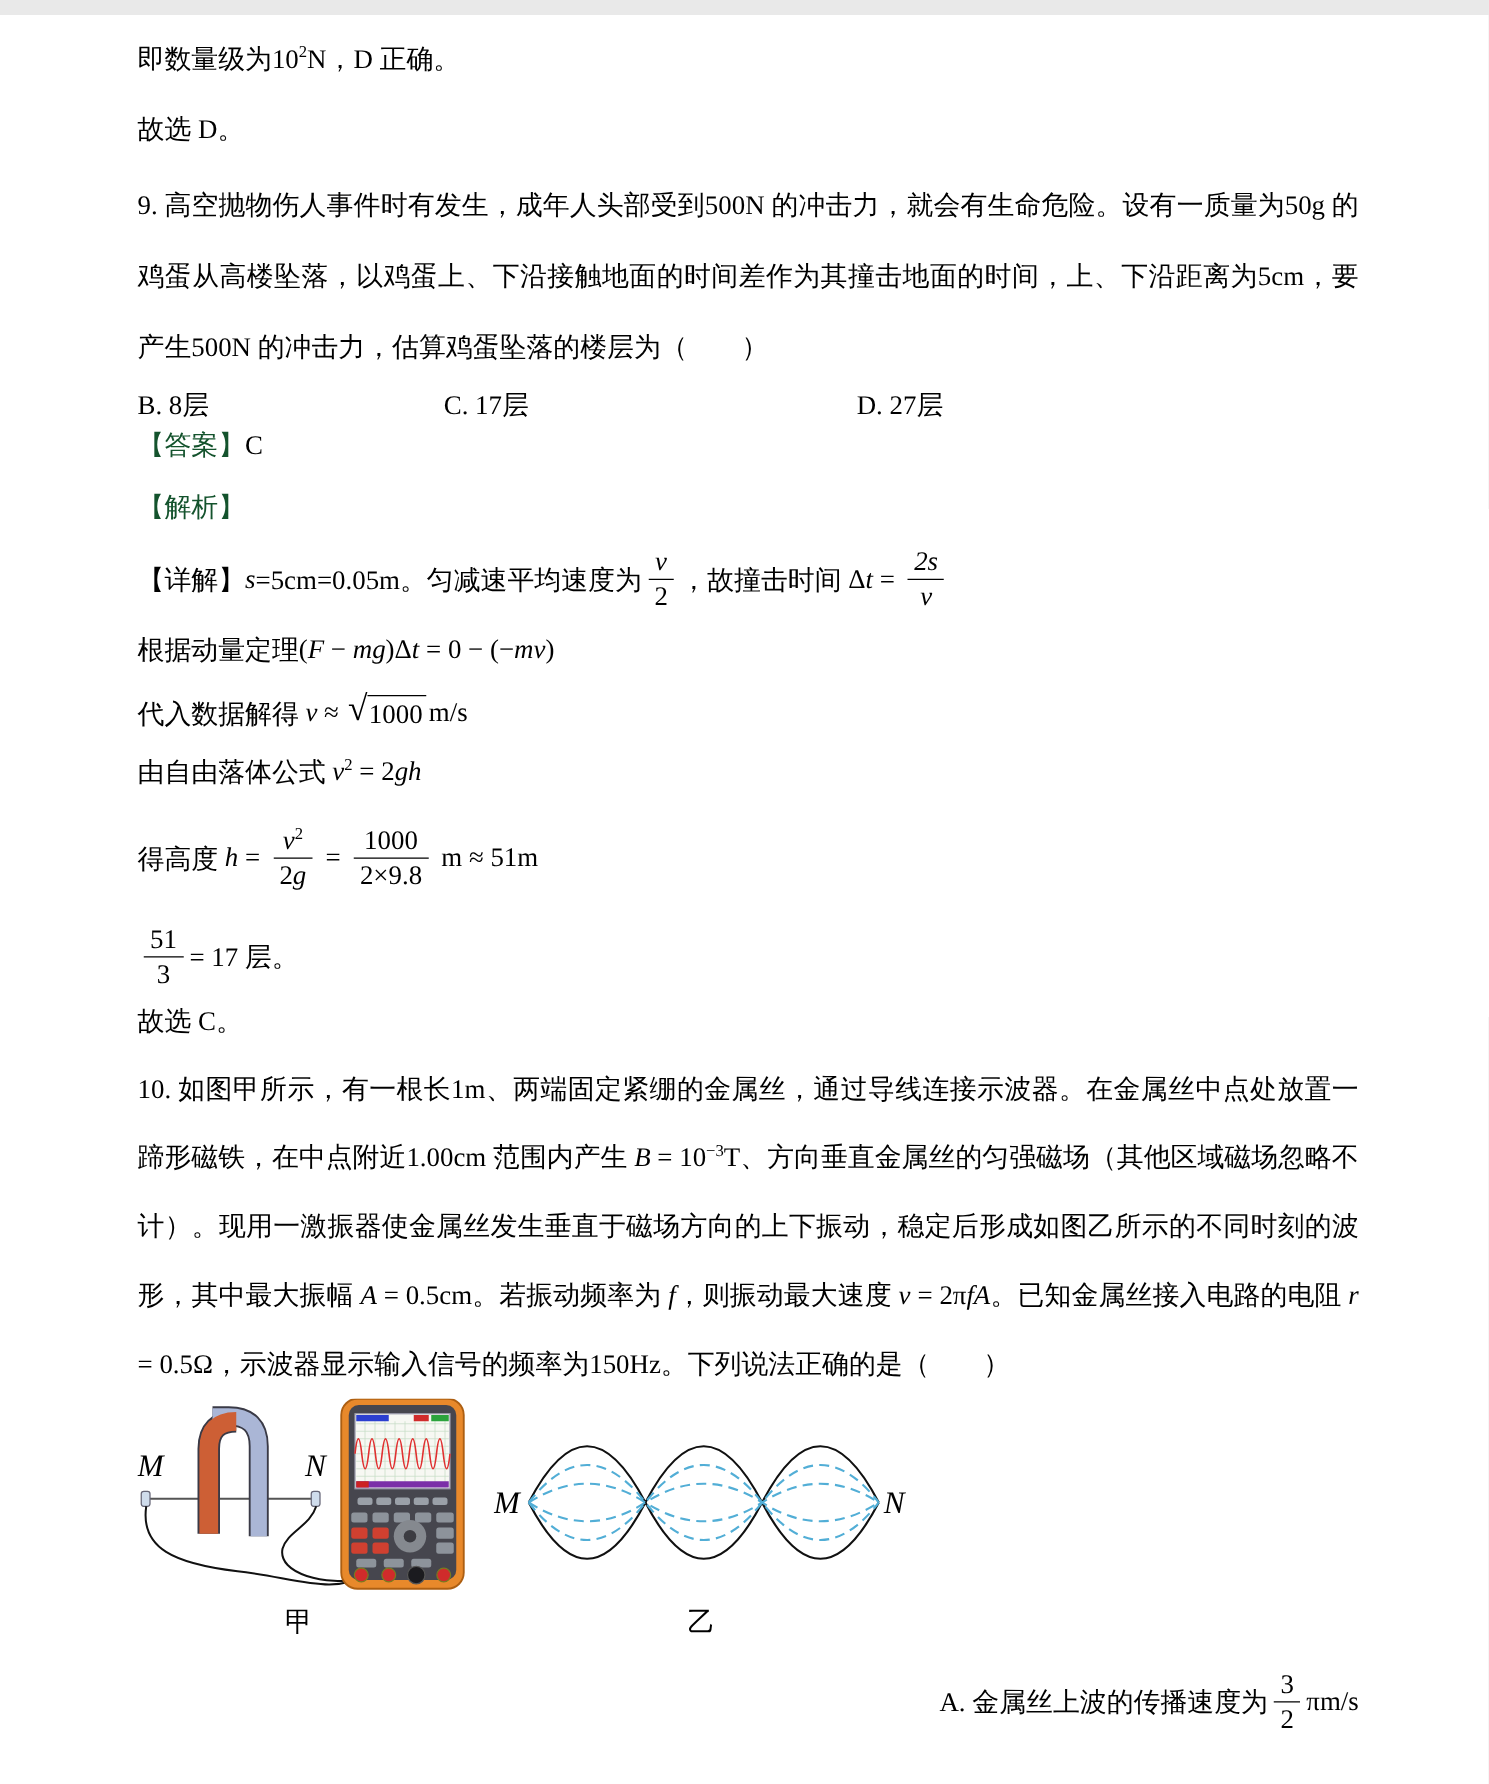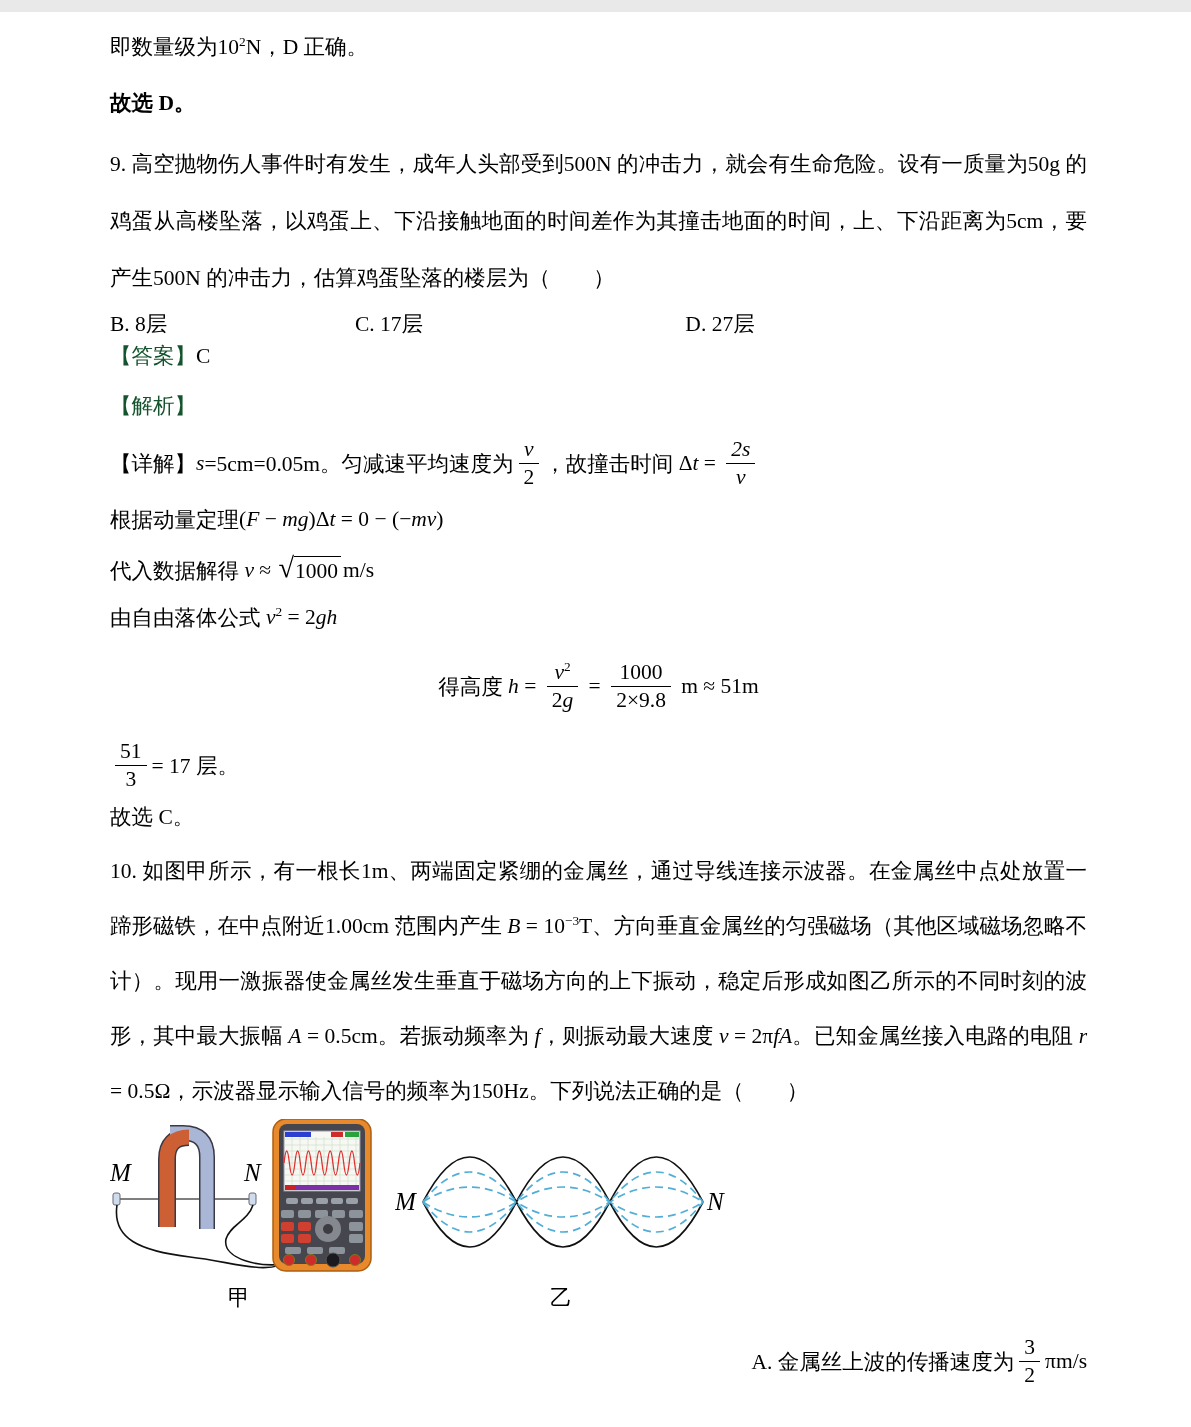--- a/index.html
+++ b/index.html
@@ -23,22 +23,22 @@
   .frac .num{display:block; border-bottom:1.4px solid #000; padding:0 5px 1px;}
   .frac .den{display:block; padding:1px 5px 0;}
   .sqrt{display:inline-flex; align-items:flex-start; margin:0 2px;}
   .sqrt .sym{font-size:1.32em; line-height:1; transform:translateY(-2px);}
   .sqrt .radicand{border-top:1.5px solid #000; padding:2px 3px 0 1px;}
   .opts{display:flex; line-height:34px; margin-top:0;}
   .opts .opt:nth-child(1){width:245px;}
   .opts .opt:nth-child(2){width:242px;}
   .opts .opt:nth-child(3){width:246px;text-align:center;}
   .mt4{margin-top:4px;}.mt6{margin-top:6px;}.mt8{margin-top:8px;}
-  .mt12{margin-top:12px;justify-content:center;}.mt18{margin-top:18px;}.mt20{margin-top:20px;}
-  .mt22{margin-top:22px;}.mt26{margin-top:26px;font-weight:bold;}
+  .mt12{margin-top:12px;}.mt18{margin-top:18px;}.mt20{margin-top:20px;}
+  .mt22{margin-top:22px;}.mt26{margin-top:26px;}
   .tall{min-height:72px;}
   .tall2{min-height:84px;}
   .tall3{min-height:66px;}
   .figures{position:relative; height:162px; margin-top:0;}
   .figures svg{position:absolute;}
   .fig-captions{position:relative; height:34px; font-size:22px;}
   .fig-captions span{position:absolute; top:2px;}
   .cap-jia{left:118px;}
   .cap-yi{left:440px;}
   .optA{min-height:76px;justify-content:flex-end;}

